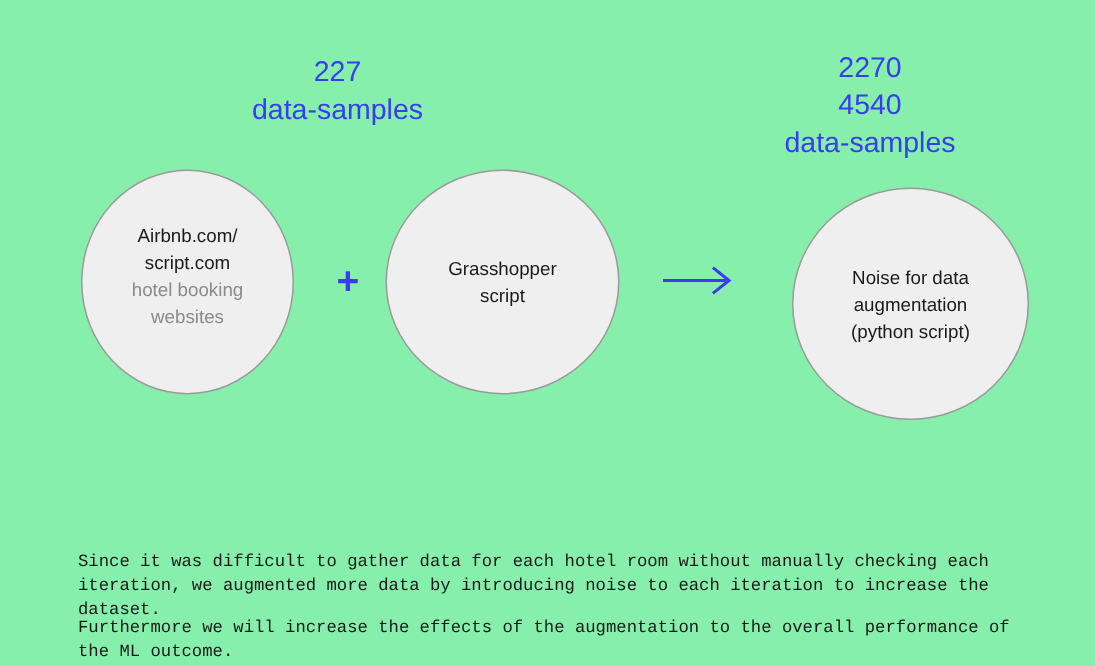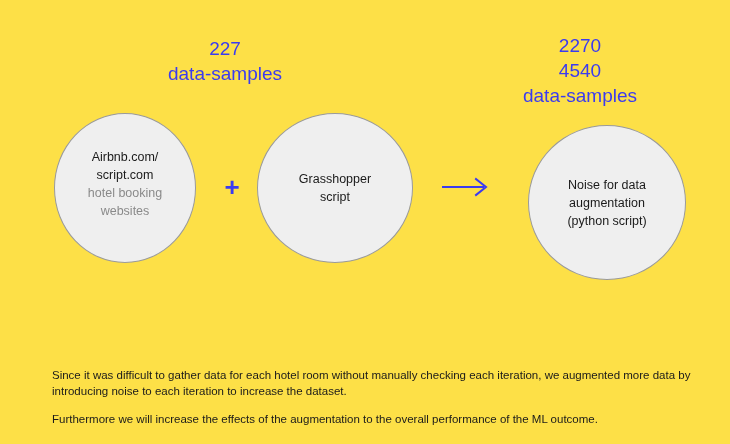--- a/index.html
+++ b/index.html
@@ -11,21 +11,21 @@
     height: 444px;
     background: #ffffff;
     font-family: "Liberation Sans", sans-serif;
     overflow: hidden;
   }
 
   #canvas {
     position: relative;
     width: 730px;
     height: 444px;
-    background: #fde047;
+    background: #86efac;
   }
 
   
   .annotation {
     position: absolute;
     color: #3b3bf0;
     font-size: 19px;
     line-height: 25px;
     text-align: center;
     white-space: nowrap;
@@ -119,21 +119,21 @@
   }
 
   
   .caption {
     position: absolute;
     left: 52px;
     width: 640px;
     color: #1a1a1a;
     font-size: 11.5px;
     line-height: 16px;
-    font-family: Liberation Sans, sans-serif;
+    font-family: Liberation Mono, monospace;
   }
   #caption-augmentation {
     top: 355px;
   }
   #caption-analysis {
     top: 399px;
   }
 </style>
 </head>
 <body>

